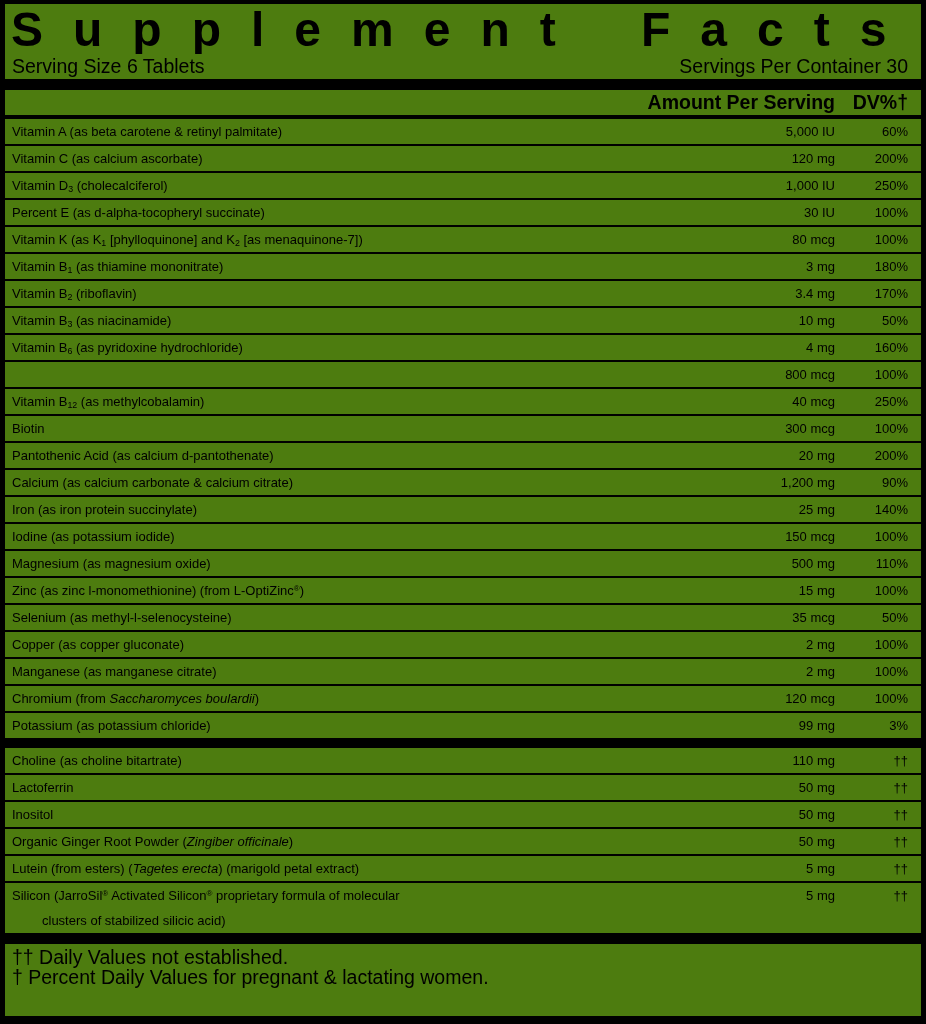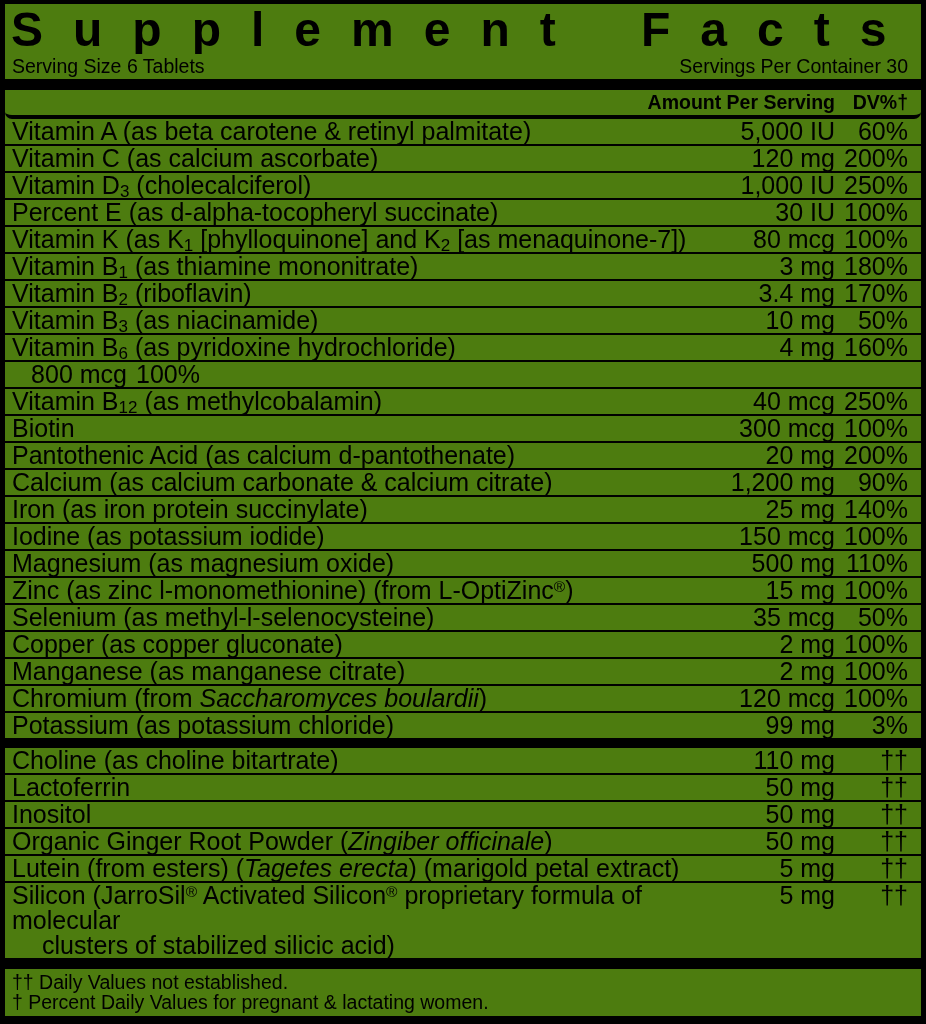--- a/index.html
+++ b/index.html
@@ -42,33 +42,33 @@
   .bar-mid { height: 10px; }
   .col-header {
     display: flex;
     justify-content: flex-end;
     align-items: baseline;
     font-weight: bold;
     font-size: 19.5px;
     line-height: 25px;
     padding: 0 13px 0 7px;
     border-bottom: 4px solid #000000;
-    border-radius: 7px;
   }
   .col-header .col-dv {
     width: 73px;
     text-align: right;
   }
   .row {
     display: flex;
     align-items: flex-start;
     border-bottom: 2px solid #000000;
     padding: 0 13px 0 7px;
-    font-size: 25px;
+    font-size: 13px;
     line-height: 25px;
+    justify-content: flex-end;
   }
   .rows .row:last-child { border-bottom: 0; }
   .name {
     flex: 1;
     padding-right: 8px;
   }
   .amount {
     width: 115px;
     text-align: right;
     white-space: nowrap;

